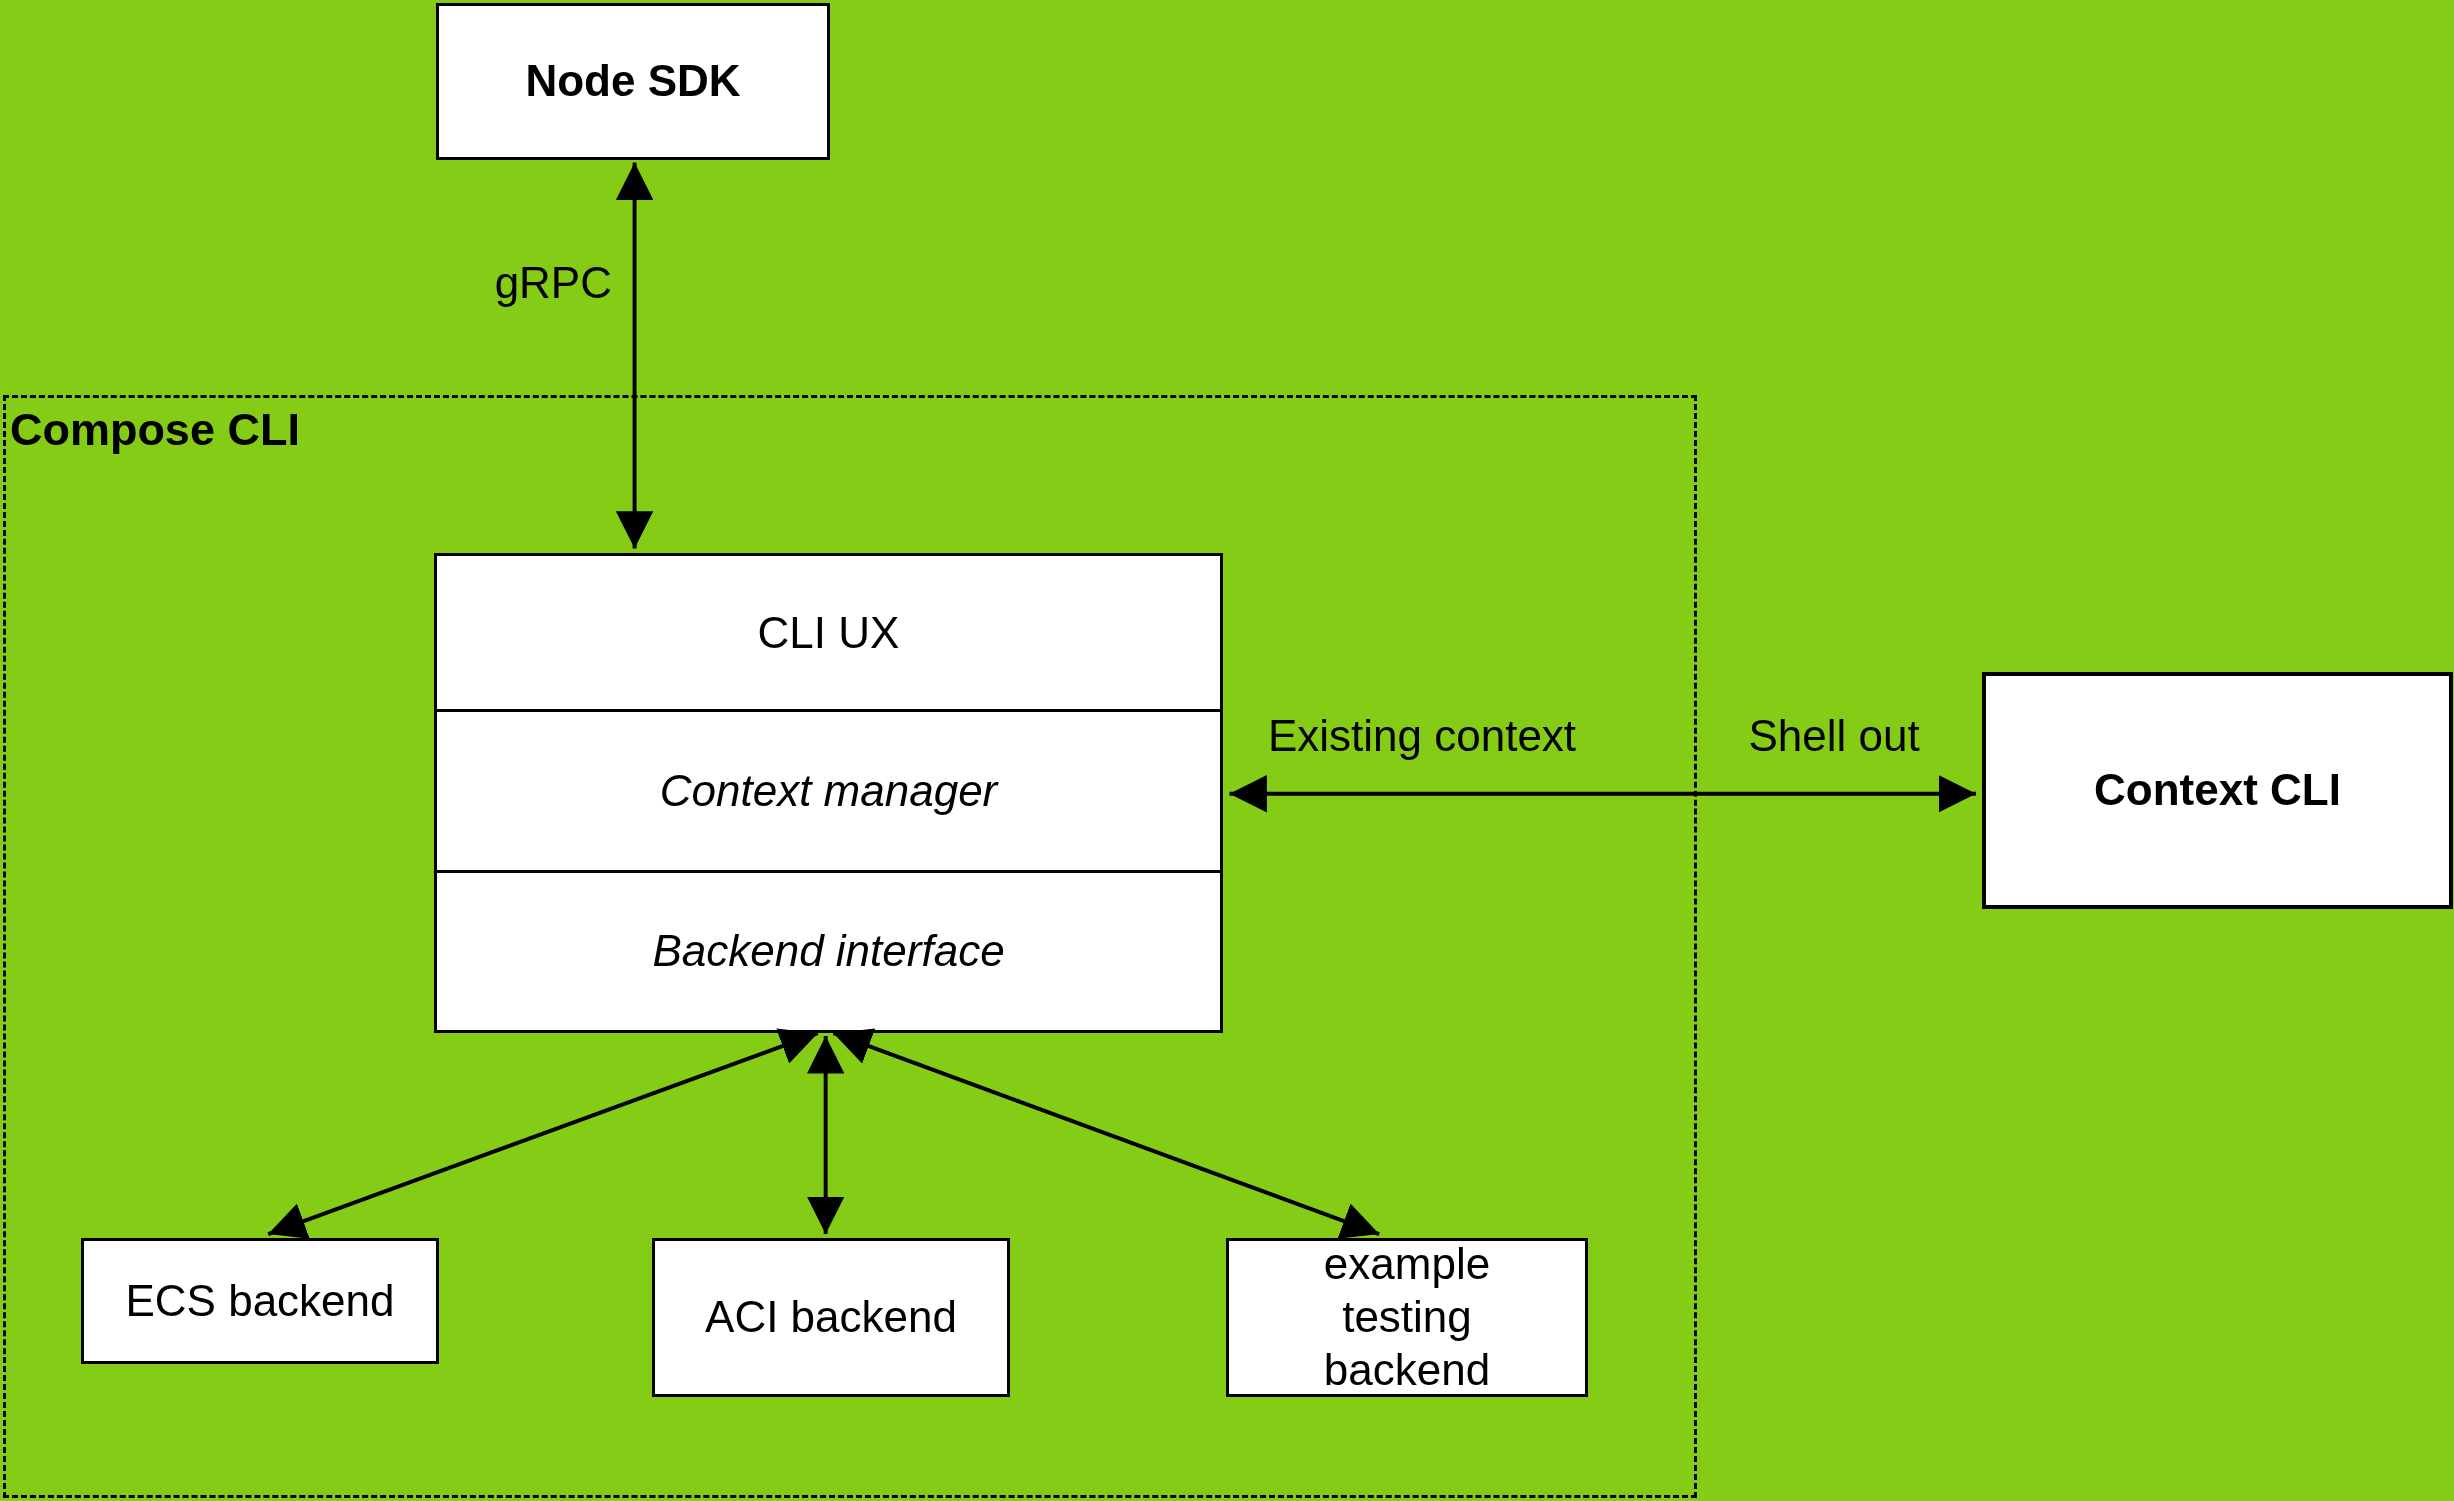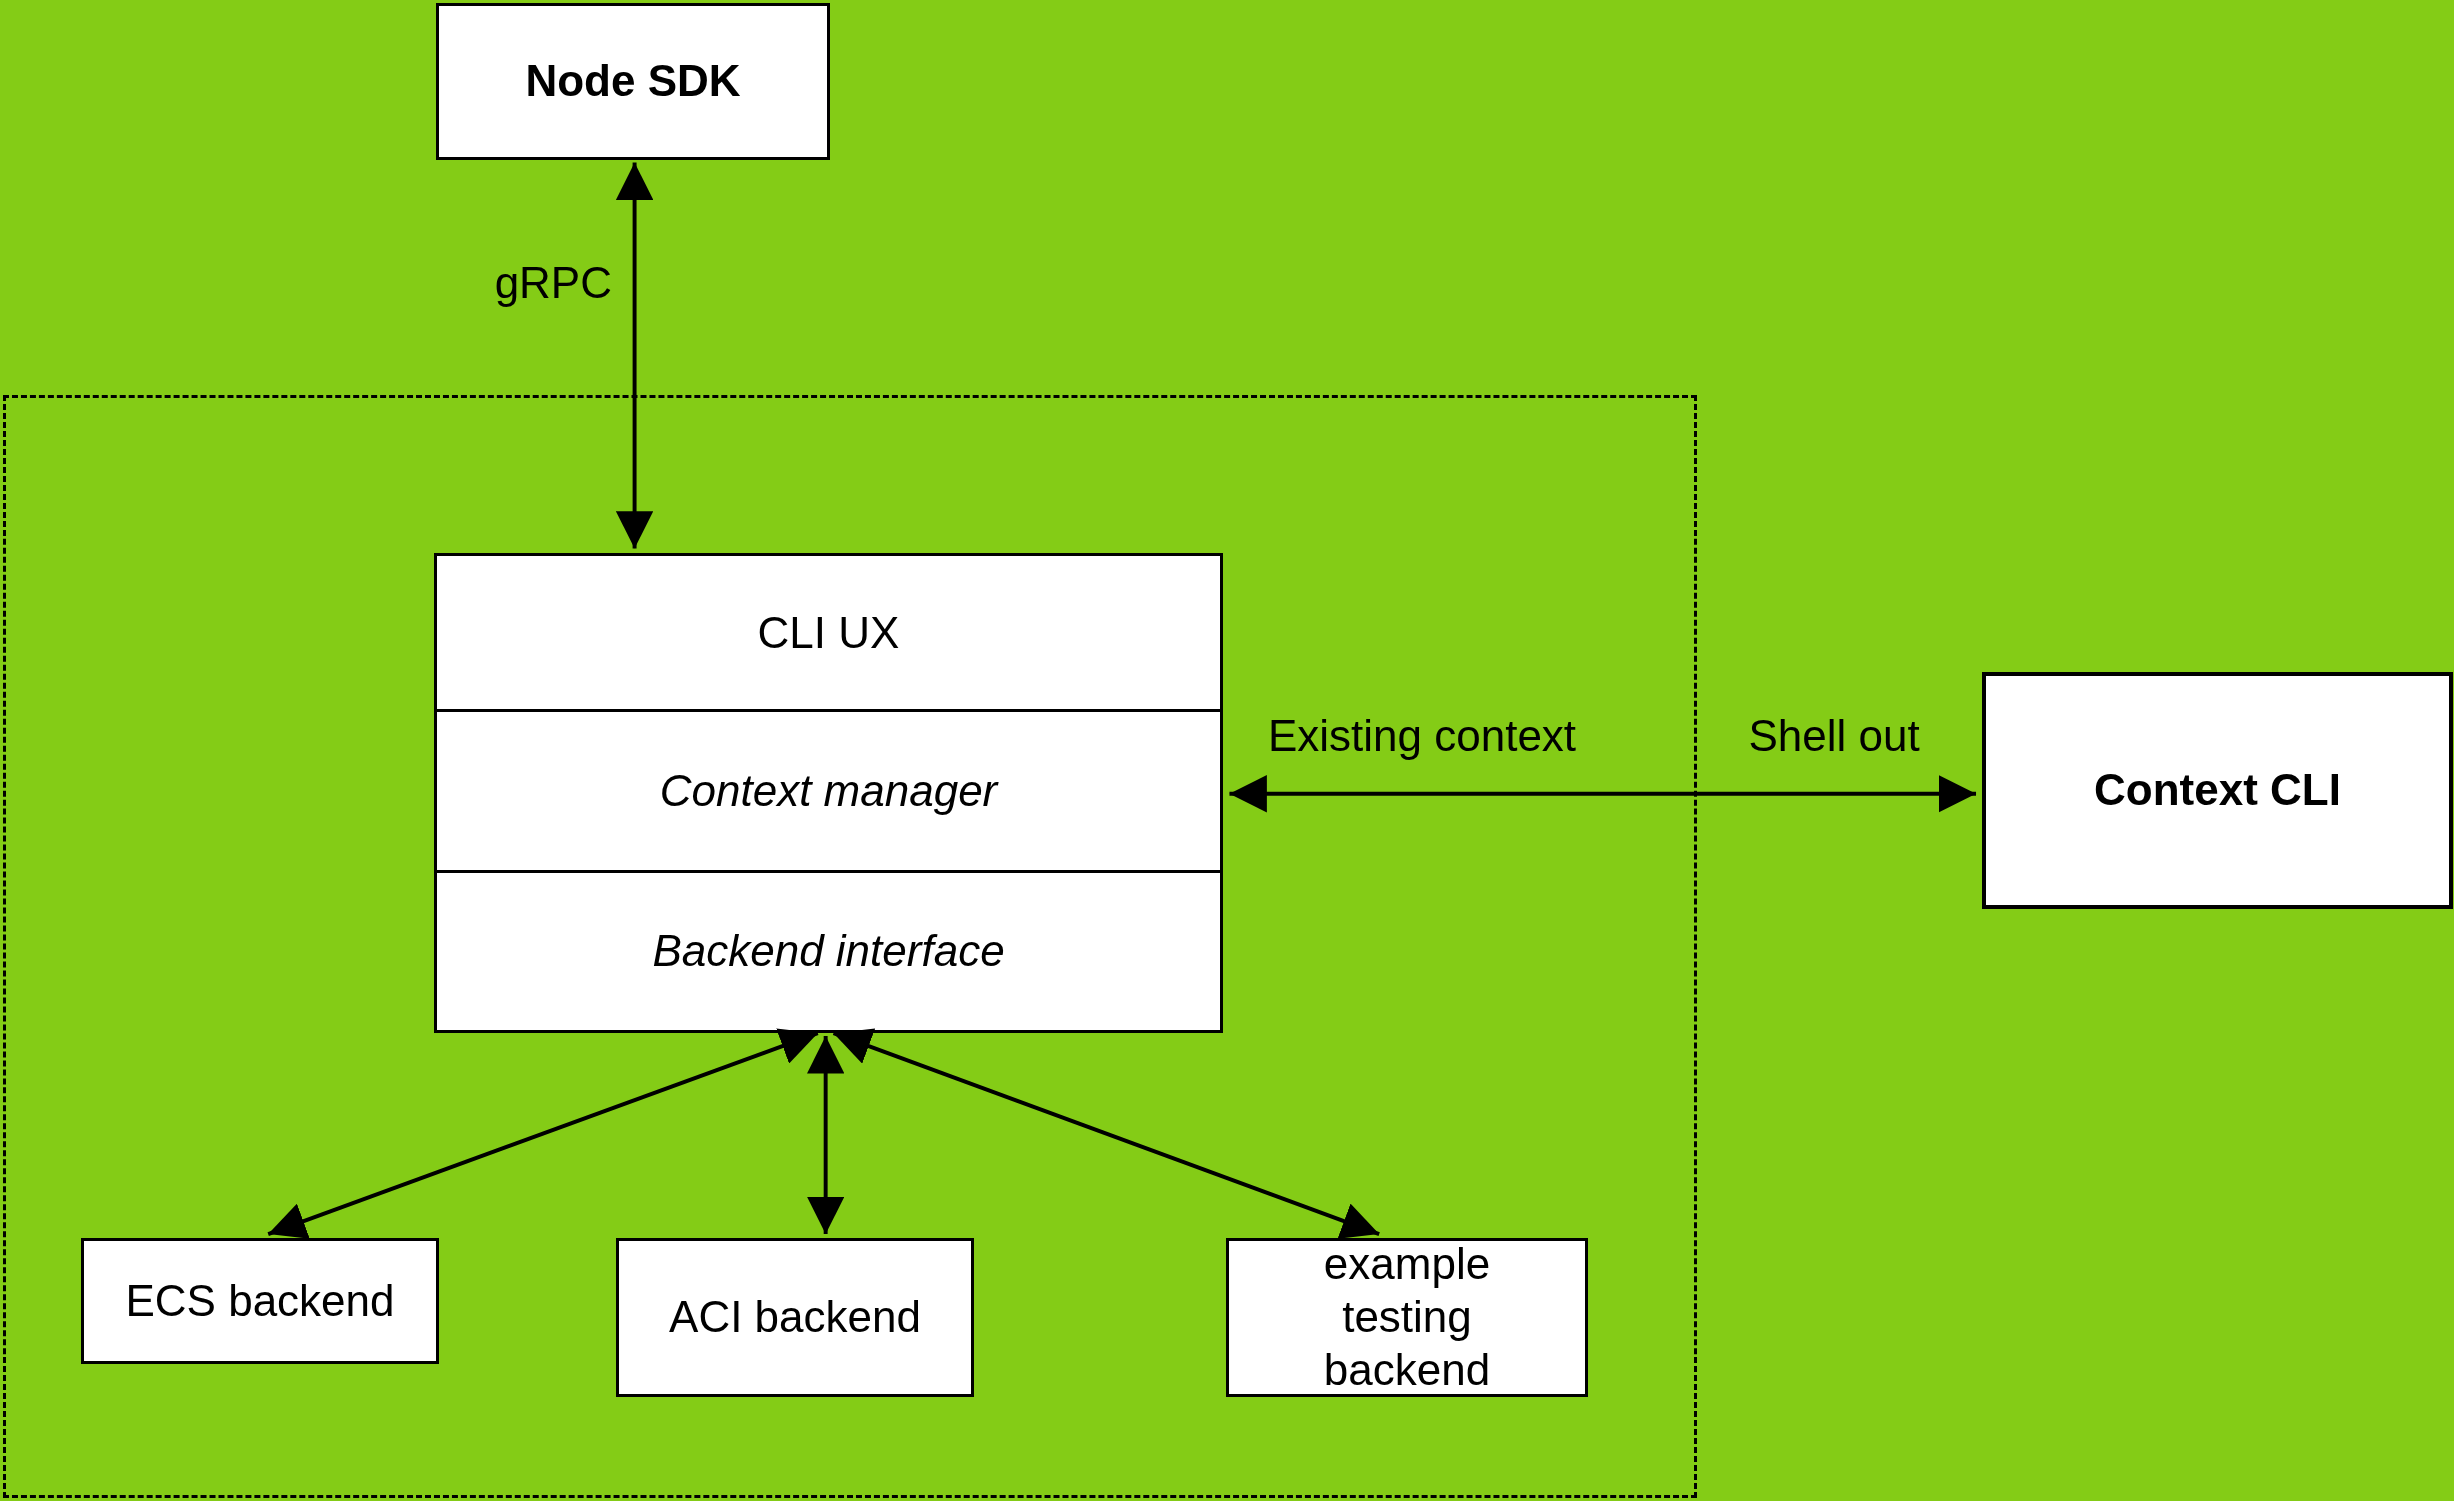--- a/index.html
+++ b/index.html
@@ -67,21 +67,21 @@
   .stack-row {
     flex: 1 1 auto;
     border-top: 3.9px solid #000000;
     display: flex; align-items: center; justify-content: center;
     font-size: 44px;
     font-style: italic;
   }
 
   
   .ecs-backend { left: 81px;  top: 1238px; width: 358px; height: 126px; }
-  .aci-backend { left: 616px; top: 1238px; width: 358px; height: 159px; }
+  .aci-backend { left: 652px; top: 1238px; width: 358px; height: 159px; }
   .testing-backend { left: 1226px; top: 1238px; width: 362px; height: 159px; padding: 0 55px; }
 
   
   .existing-cli { left: 1982px; top: 672px; width: 471px; height: 237px; border-width: 4.9px; }
 
   
   .edge-label {
     position: absolute;
     font-size: 44px;
     line-height: 49px;
@@ -116,20 +116,21 @@
     <line x1="830" y1="1049" x2="272" y2="1253" stroke="#000000" stroke-width="4" marker-start="url(#ah)" marker-end="url(#ah)"></line>
     <line x1="838" y1="1052" x2="838" y2="1253" stroke="#000000" stroke-width="4" marker-start="url(#ah)" marker-end="url(#ah)"></line>
     <line x1="846" y1="1049" x2="1400" y2="1253" stroke="#000000" stroke-width="4" marker-start="url(#ah)" marker-end="url(#ah)"></line>
   </svg>
 
   <div class="node node-sdk bold">
     <span>Node SDK</span>
   </div>
 
   <div class="compose-group"></div>
+  <div class="compose-label">Compose CLI</div>
 
   <div class="stack">
     <div class="stack-row-top">
       <div class="stack-cell">
         <span>CLI UX</span>
       </div>
     </div>
     <div class="stack-row">
       <span>Context manager</span>
     </div>

